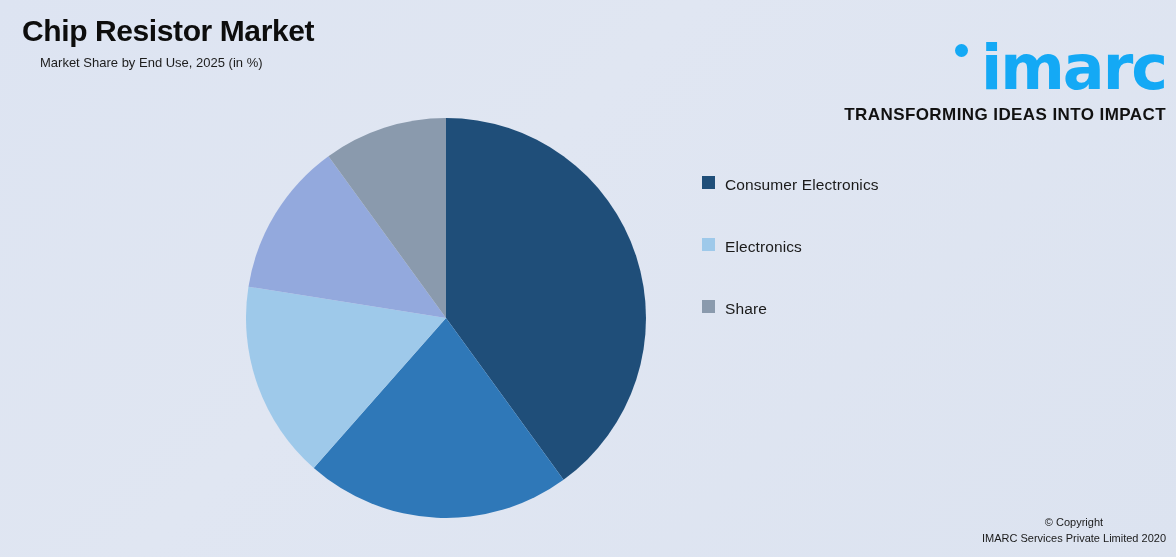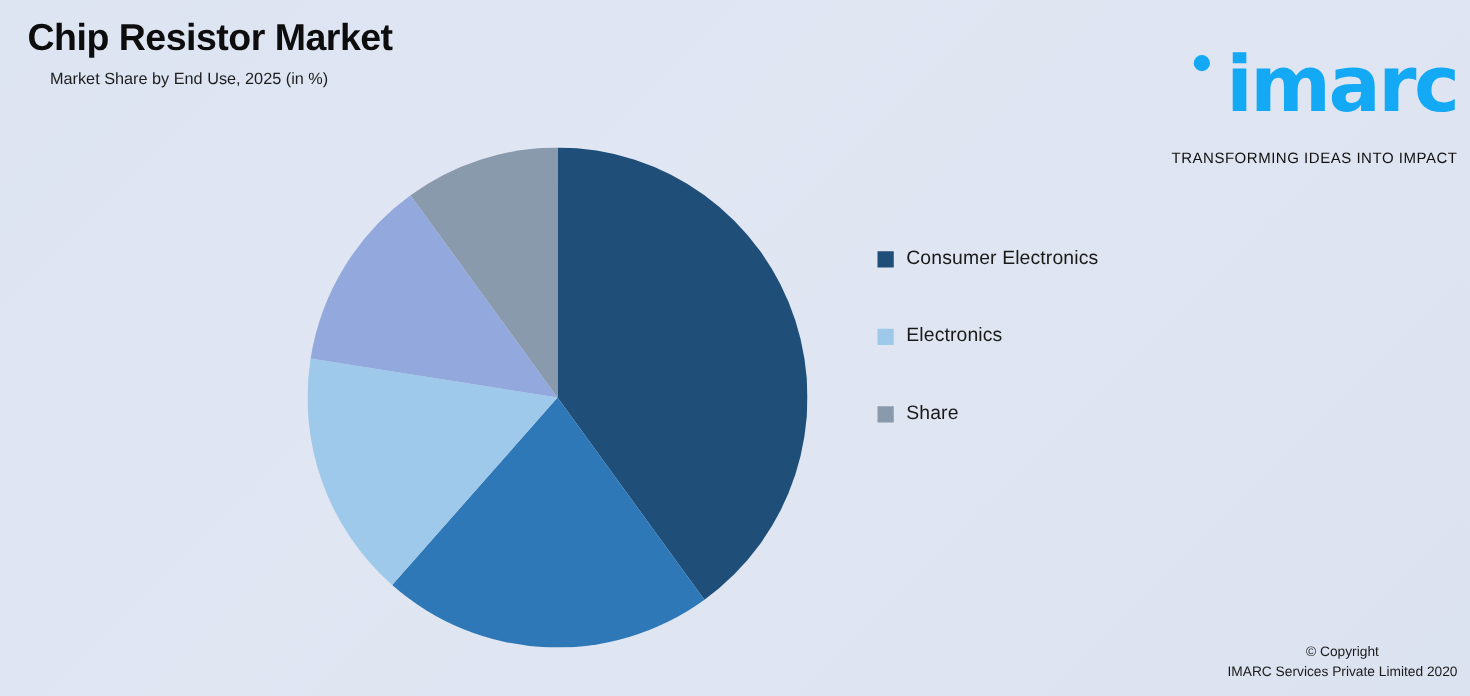--- a/index.html
+++ b/index.html
@@ -76,23 +76,23 @@
     left: 27px;
     top: 11px;
     width: 13px;
     height: 13px;
     border-radius: 50%;
     background: #14a9f5;
   }
   #logo-tagline {
     position: absolute;
     right: 2px;
-    top: 86px;
-    font-size: 12px;
-    font-weight: normal;
+    top: 72px;
+    font-size: 17px;
+    font-weight: bold;
     color: #111111;
     letter-spacing: 0.42px;
     white-space: nowrap;
     font-family: "Liberation Sans", sans-serif;
   }
 
   
   #pie-wrap {
     position: absolute;
     left: 246px;
@@ -104,21 +104,20 @@
 
   
   #legend {
     position: absolute;
     left: 702px;
     top: 176px;
     width: 420px;
   }
   .legend-item {
     display: flex;
-    align-items: center;
     height: 62px;
   }
   .legend-swatch {
     width: 13px;
     height: 13px;
     flex: 0 0 13px;
     margin-right: 10px;
   }
   .legend-label {
     font-size: 15.5px;

